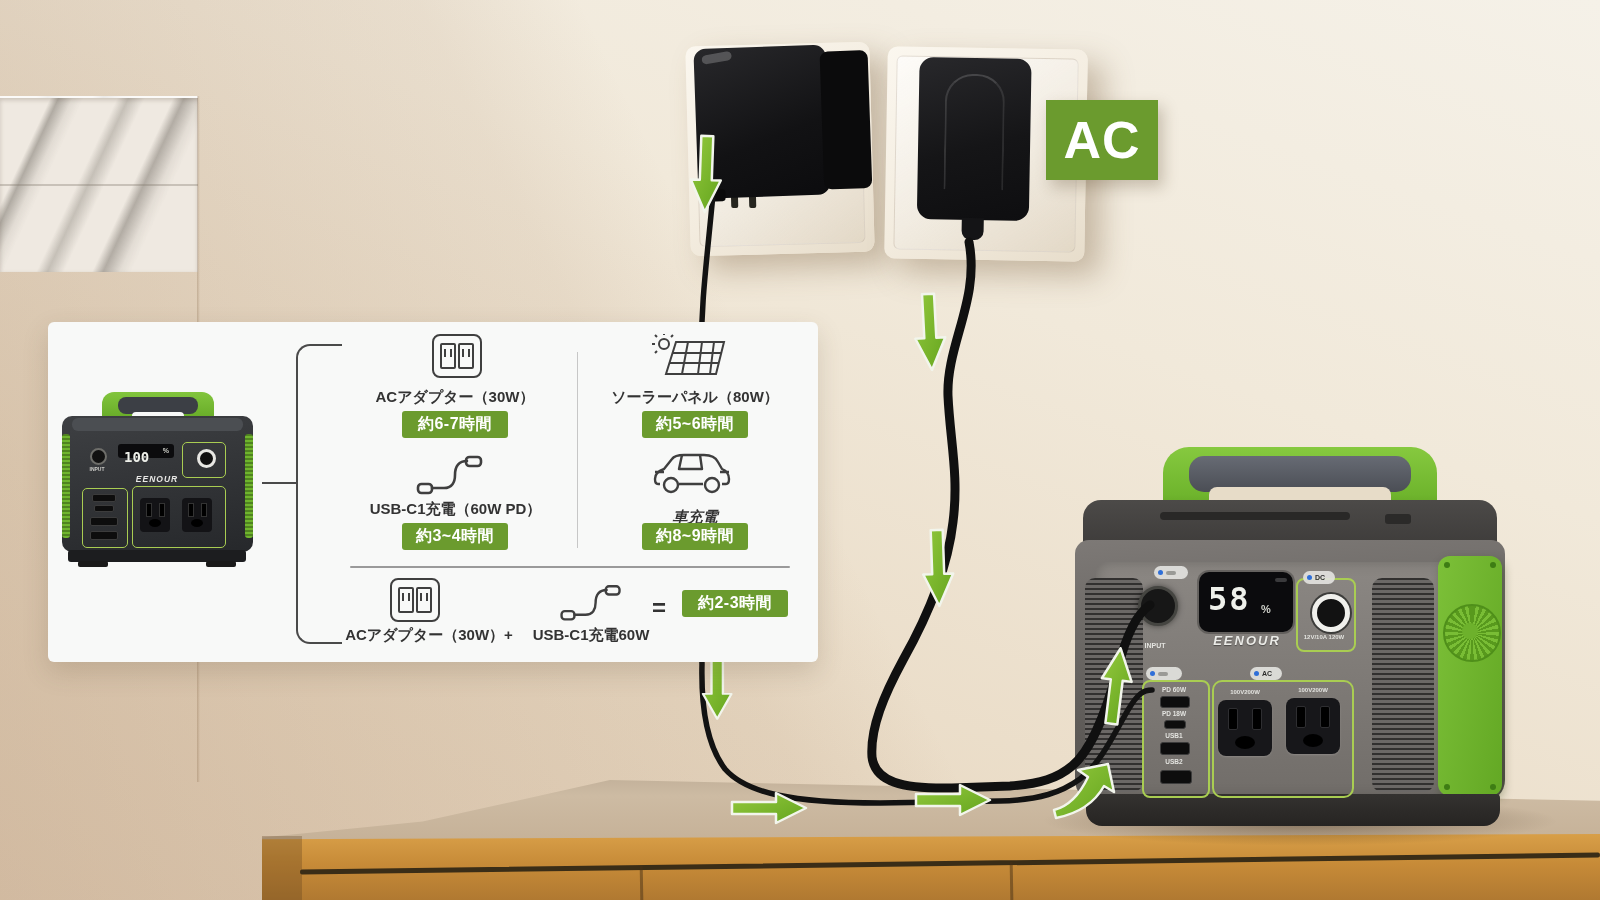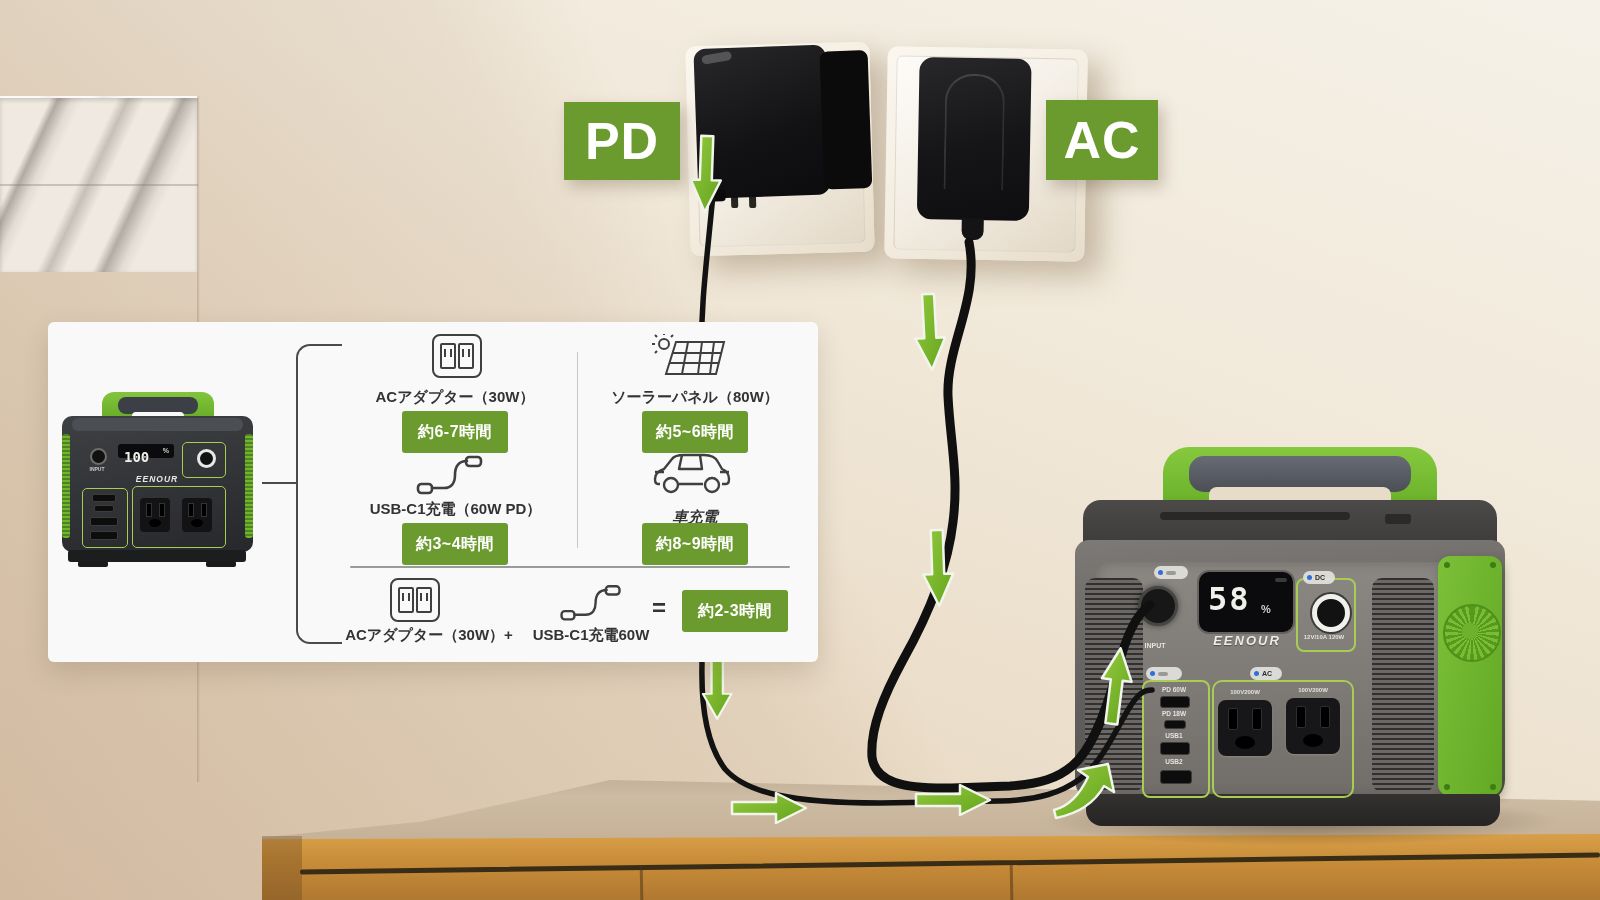--- a/index.html
+++ b/index.html
@@ -104,21 +104,21 @@
 
   
   .panel{position:absolute;left:48px;top:322px;width:770px;height:340px;z-index:7;background:#f8f9f8;border-radius:6px;
       box-shadow:0 10px 26px rgba(85,65,45,.18);}
   .bracket{position:absolute;left:248px;top:22px;width:44px;height:296px;
       border-left:2px solid #4a4a4a;border-top:2px solid #4a4a4a;border-bottom:2px solid #4a4a4a;border-radius:14px 0 0 14px;}
   .bracket-stub{position:absolute;left:214px;top:160px;width:36px;height:2px;background:#4a4a4a;}
   .vdiv{position:absolute;left:529px;top:30px;width:1px;height:196px;background:#c7c7c7;}
   .hdiv{position:absolute;left:302px;top:244px;width:440px;height:2px;background:#9a9a9a;border-radius:1px;}
   .mlabel{position:absolute;font-size:15px;font-weight:bold;color:#333;text-align:center;white-space:nowrap;}
-  .badge{position:absolute;width:106px;height:42px;background:#6b9b2e;border-radius:3px;color:#fff;font-size:16px;font-weight:bold;
+  .badge{position:absolute;width:106px;height:27px;background:#6b9b2e;border-radius:3px;color:#fff;font-size:16px;font-weight:bold;
       display:flex;align-items:center;justify-content:center;letter-spacing:.5px;}
   .equals{position:absolute;font-size:24px;font-weight:bold;color:#333;}
   .outlet-ic{position:absolute;width:46px;height:40px;border:2.5px solid #3f3f3f;border-radius:8px;background:#f8f9f8;}
   .outlet-ic .sk{position:absolute;top:7px;width:12px;height:22px;border:2px solid #3f3f3f;border-radius:2px;}
   .outlet-ic .sk i{position:absolute;top:4px;width:2px;height:8px;background:#3f3f3f;}
   .icon-svg{position:absolute;}
 
   
   .mini{position:absolute;left:12px;top:66px;width:195px;height:190px;}
   .m-handle{position:absolute;left:42px;top:4px;width:112px;height:30px;border-radius:12px 12px 4px 4px;background:linear-gradient(180deg,#82c53d,#64a825);}
@@ -276,21 +276,20 @@
       <path transform="translate(914,292) rotate(-3 16 40)" d="M10,2 L22,2 22,46 31,46 16,78 1,46 10,46 Z"></path>
       <path transform="translate(922,528) rotate(-2 16 40)" d="M10,2 L22,2 22,46 31,46 16,78 1,46 10,46 Z"></path>
       <path transform="translate(702,658) scale(0.95 0.78)" d="M10,2 L22,2 22,46 31,46 16,78 1,46 10,46 Z"></path>
       <path transform="translate(730,792)" d="M2,10 L2,22 46,22 46,31 76,16 46,1 46,10 Z"></path>
       <path transform="translate(914,784)" d="M2,10 L2,22 46,22 46,31 76,16 46,1 46,10 Z"></path>
       <path transform="translate(1052,760)" d="M4,58 C24,54 42,44 52,26 L62,32 56,4 26,10 36,17 C28,34 18,46 2,50 Z"></path>
       <path transform="translate(1100,646) rotate(7 16 40)" d="M10,78 L22,78 22,34 31,34 16,2 1,34 10,34 Z"></path>
     </g>
   </svg>
 
-  <div class="tag" style="left:564px;top:102px;width:116px;height:78px;">PD</div>
   <div class="tag" style="left:1046px;top:100px;width:112px;height:80px;">AC</div>
 
   <div class="panel">
     <div class="bracket"></div>
     <div class="bracket-stub"></div>
     <div class="vdiv"></div>
     <div class="hdiv"></div>
 
     <div class="mini">
       <div class="m-handle">

